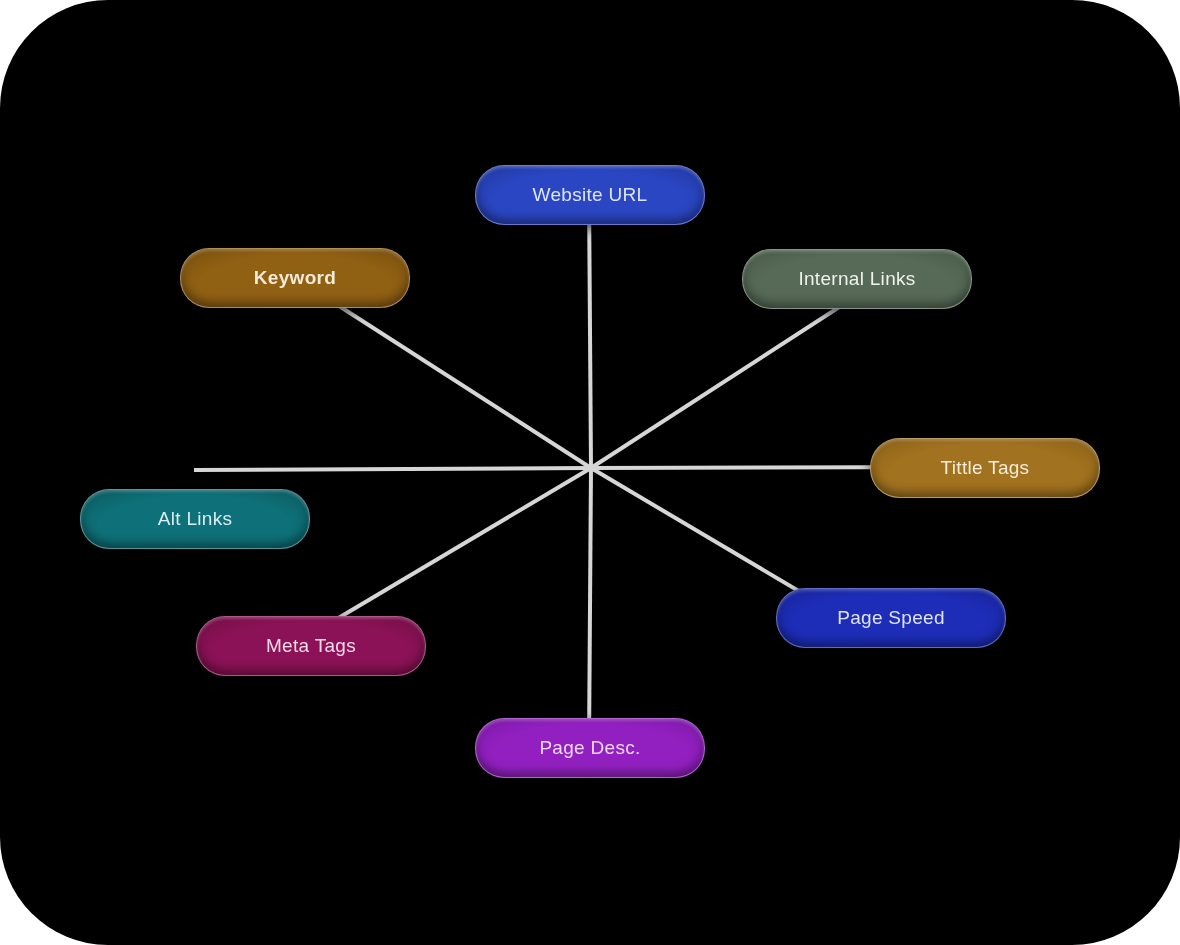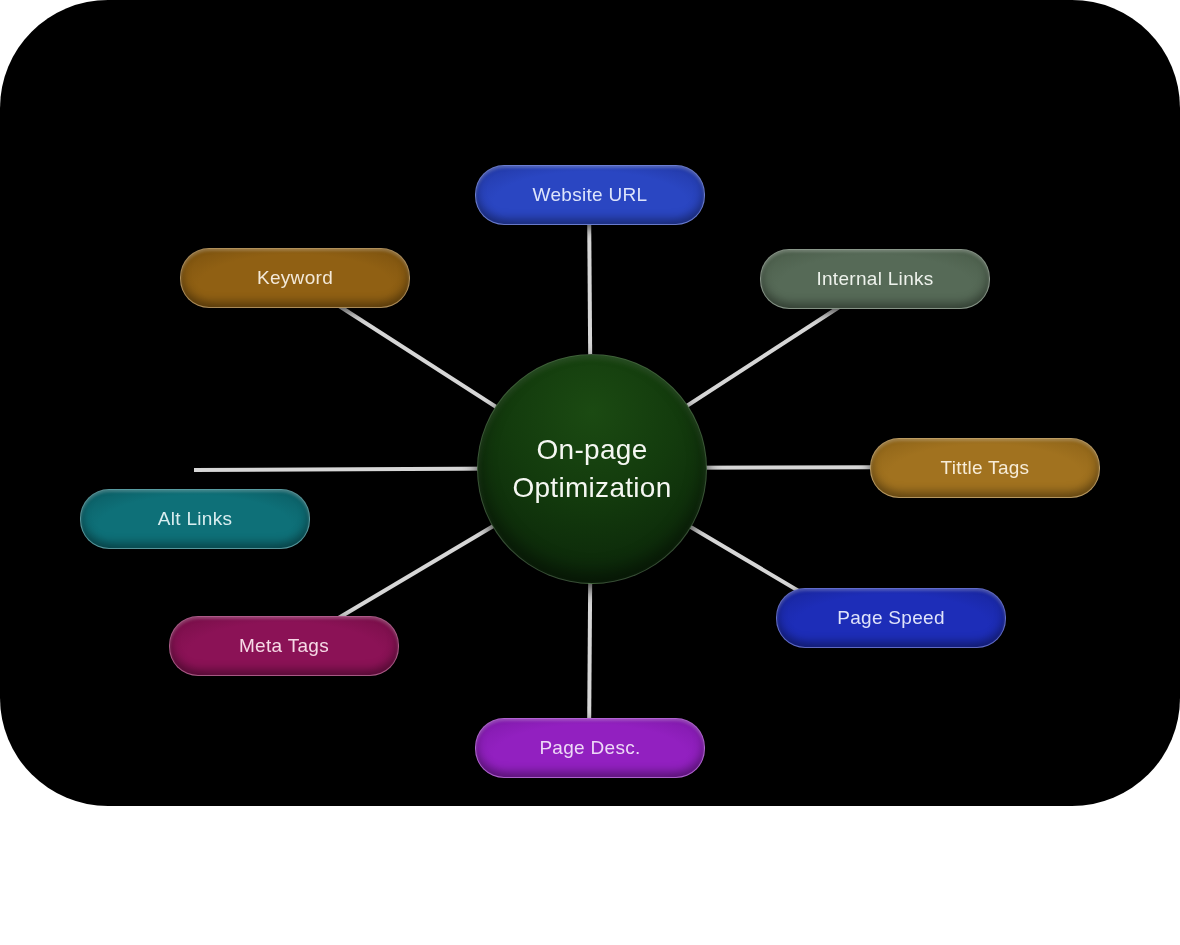--- a/index.html
+++ b/index.html
@@ -4,21 +4,21 @@
 <style>
   html, body {
     margin: 0;
     padding: 0;
     background: #ffffff;
     font-family: "Liberation Sans", sans-serif;
   }
   .canvas {
     position: relative;
     width: 1180px;
-    height: 806px;
+    height: 945px;
     background: #000000;
     border-radius: 108px;
     overflow: hidden;
   }
   #connectors {
     position: absolute;
     left: 0;
     top: 0;
     z-index: 1;
   }
@@ -77,39 +77,35 @@
       <line x1="591" y1="468" x2="890" y2="645" stroke="#d6d6d6" stroke-width="4"></line>
       <line x1="591" y1="468" x2="589" y2="747" stroke="#d6d6d6" stroke-width="4"></line>
       <line x1="591" y1="468" x2="293" y2="645" stroke="#d6d6d6" stroke-width="4"></line>
       <line x1="591" y1="468" x2="194" y2="470" stroke="#d6d6d6" stroke-width="4"></line>
       <line x1="591" y1="468" x2="294" y2="277" stroke="#d6d6d6" stroke-width="4"></line>
     </svg>
   <div id="nodes">
       <div class="node-pill" style="--c1: #2a46c2; --c2: #131f6e; width: 228px; height: 58px; left: 475px; top: 165px; color: rgb(221, 228, 251);">
         <span>Website URL</span>
       </div>
-      <div class="node-pill" style="--c1: #566a57; --c2: #32422e; width: 228px; height: 58px; left: 760px; top: 249px; color: rgb(238, 242, 236);">
+      <div class="node-pill" style="--c1: #566a57; --c2: #32422e; width: 228px; height: 58px; left: 742px; top: 249px; color: rgb(238, 242, 236);">
         <span>Internal Links</span>
       </div>
       <div class="node-pill" style="--c1: #a1721f; --c2: #644409; width: 228px; height: 58px; left: 870px; top: 438px; color: rgb(247, 236, 215);">
         <span>Tittle Tags</span>
       </div>
       <div class="node-pill" style="--c1: #1d2db8; --c2: #0f1866; width: 228px; height: 58px; left: 776px; top: 588px; color: rgb(223, 227, 250);">
         <span>Page Speed</span>
       </div>
       <div class="node-pill" style="--c1: #9220c0; --c2: #5c0d80; width: 228px; height: 58px; left: 475px; top: 718px; color: rgb(238, 217, 247); text-align: right;">
         <span>Page Desc.</span>
       </div>
-      <div class="node-pill" style="--c1: #8b1256; --c2: #4f072b; width: 228px; height: 58px; left: 169px; top: 616px; color: rgb(246, 217, 230);">
+      <div class="node-pill" style="--c1: #8b1256; --c2: #4f072b; width: 228px; height: 58px; left: 196px; top: 616px; color: rgb(246, 217, 230);">
         <span>Meta Tags</span>
       </div>
       <div class="node-pill" style="--c1: #0e7078; --c2: #063539; width: 228px; height: 58px; left: 80px; top: 441px; color: rgb(217, 238, 240); margin-top: 48px;">
         <span>Alt Links</span>
       </div>
-      <div class="node-pill" style="--c1: #906013; --c2: #523506; width: 228px; height: 58px; left: 180px; top: 248px; color: rgb(243, 233, 217);">
+      <div class="node-pill" style="--c1: #906013; --c2: #523506; width: 228px; height: 58px; left: 180px; top: 248px; color: rgb(243, 233, 217); font-weight: bold;">
         <span>Keyword</span>
       </div>
     </div>
-  <div class="center-node" id="center-node" style="width: 228px; height: 228px; left: 477px; top: 354px;">
-    <div class="center-label">On-page
-Optimization</div>
-  </div>
 </div>
 
 </body></html>

